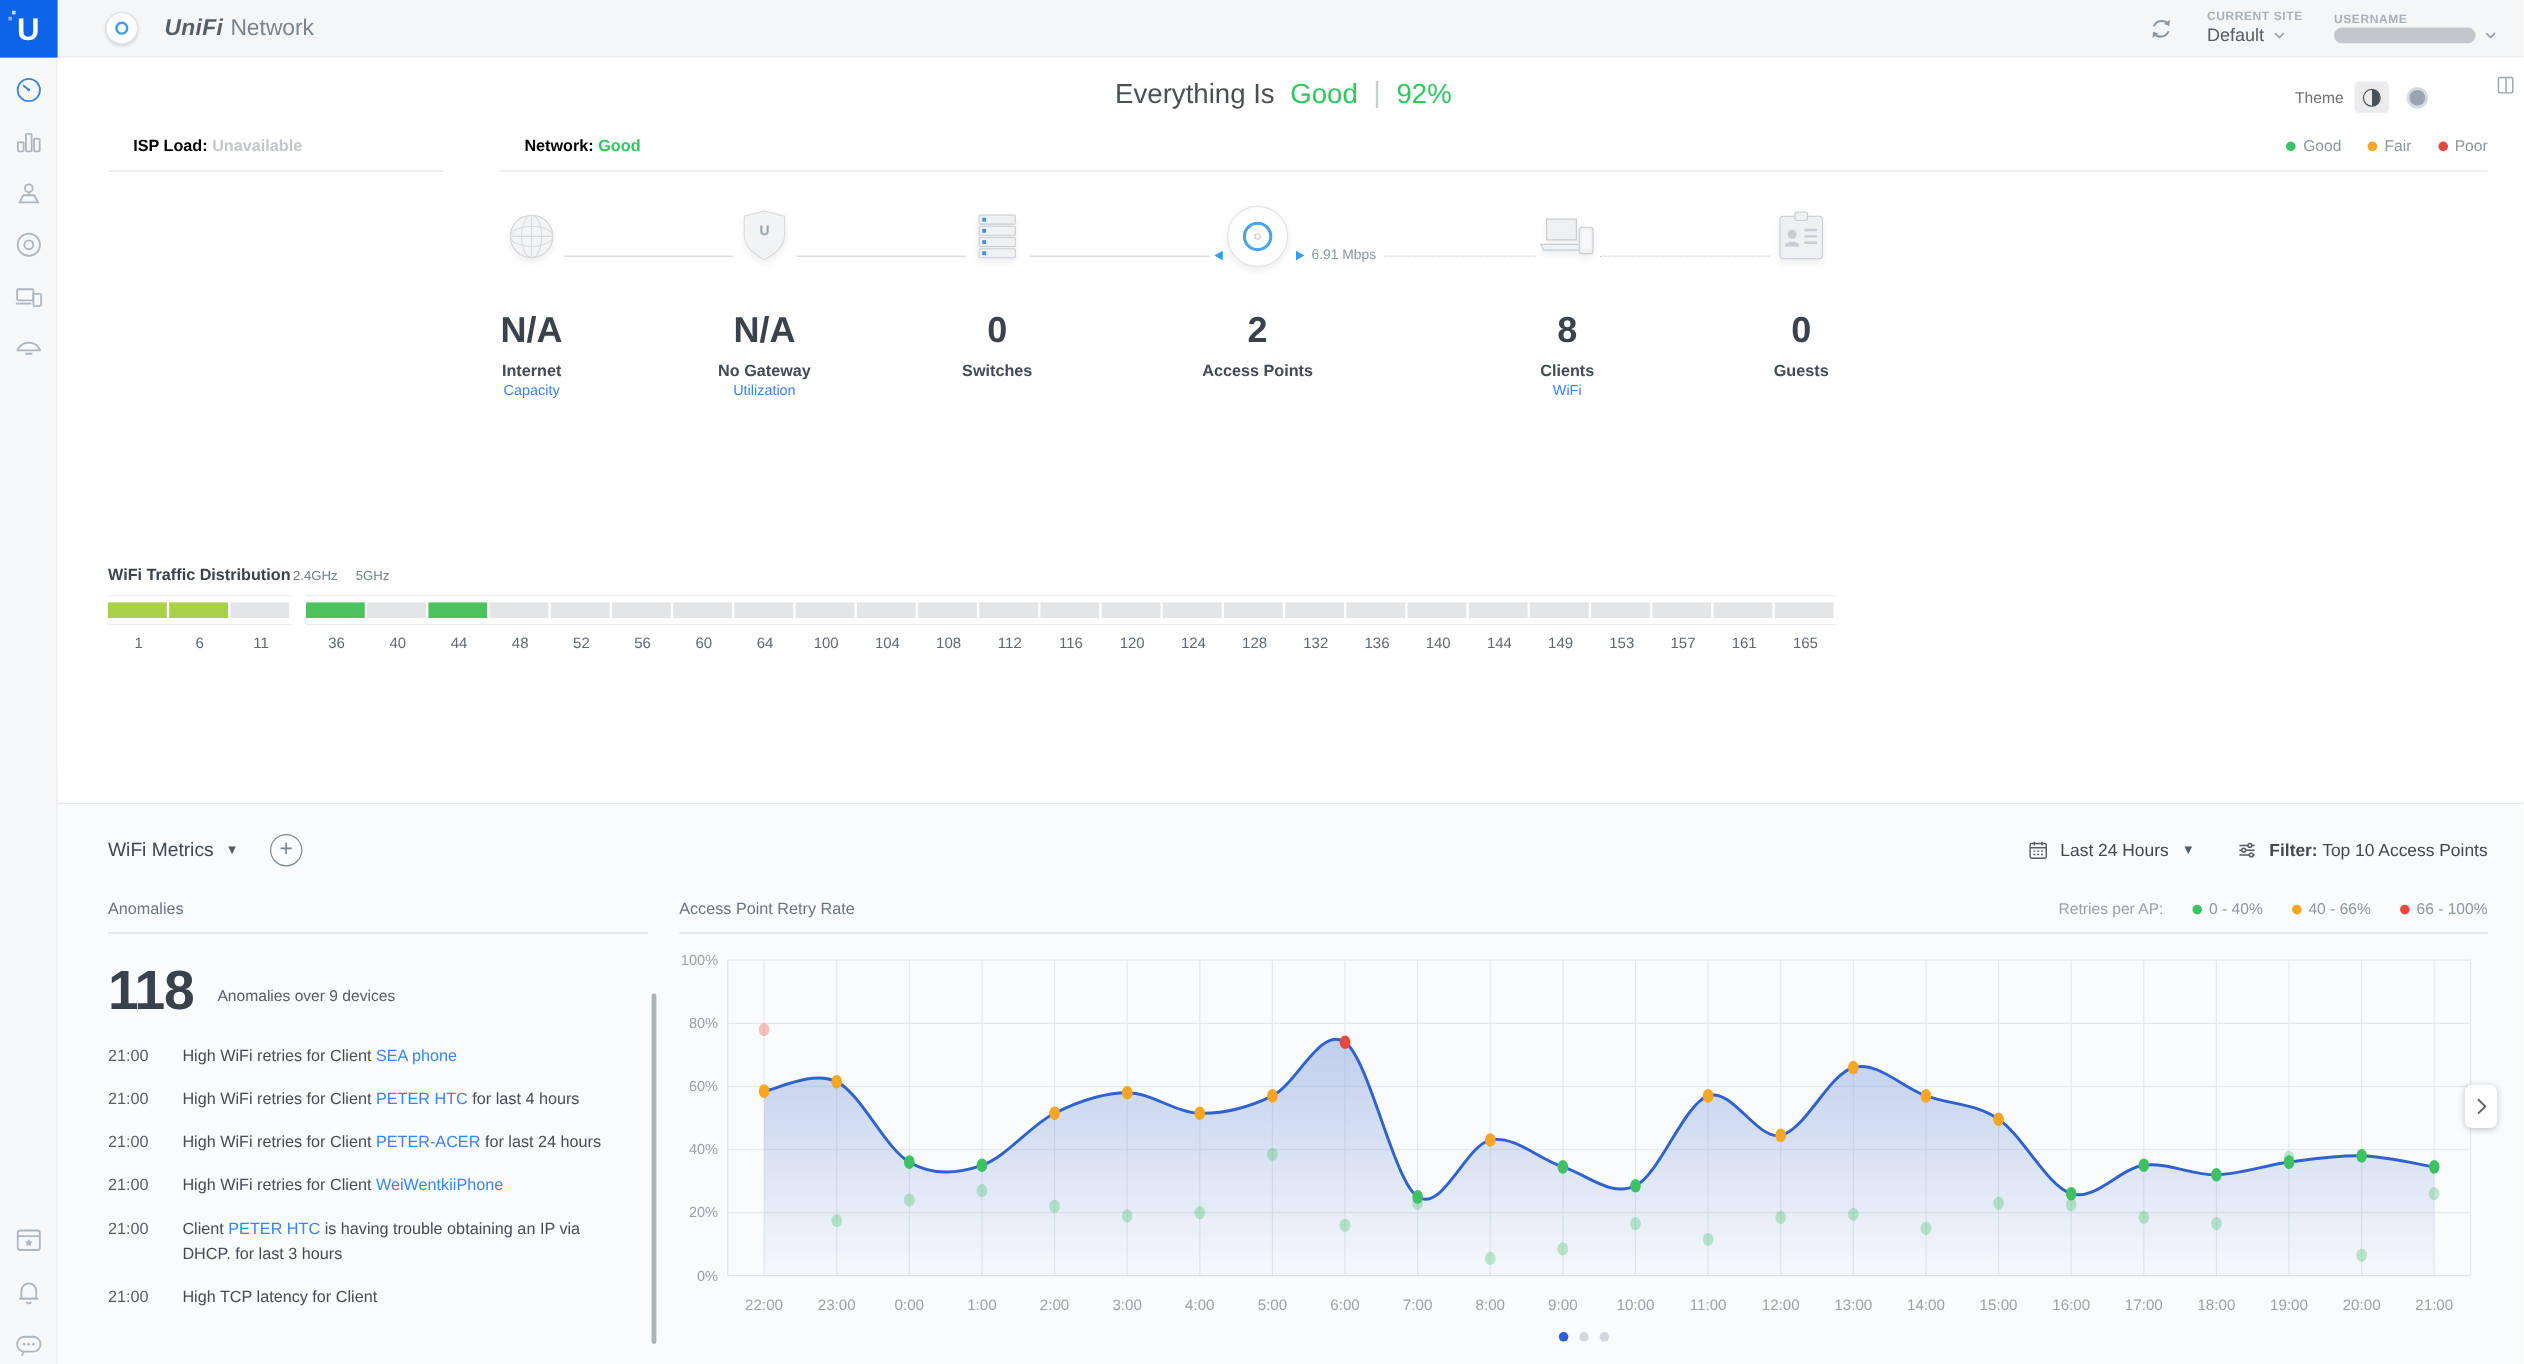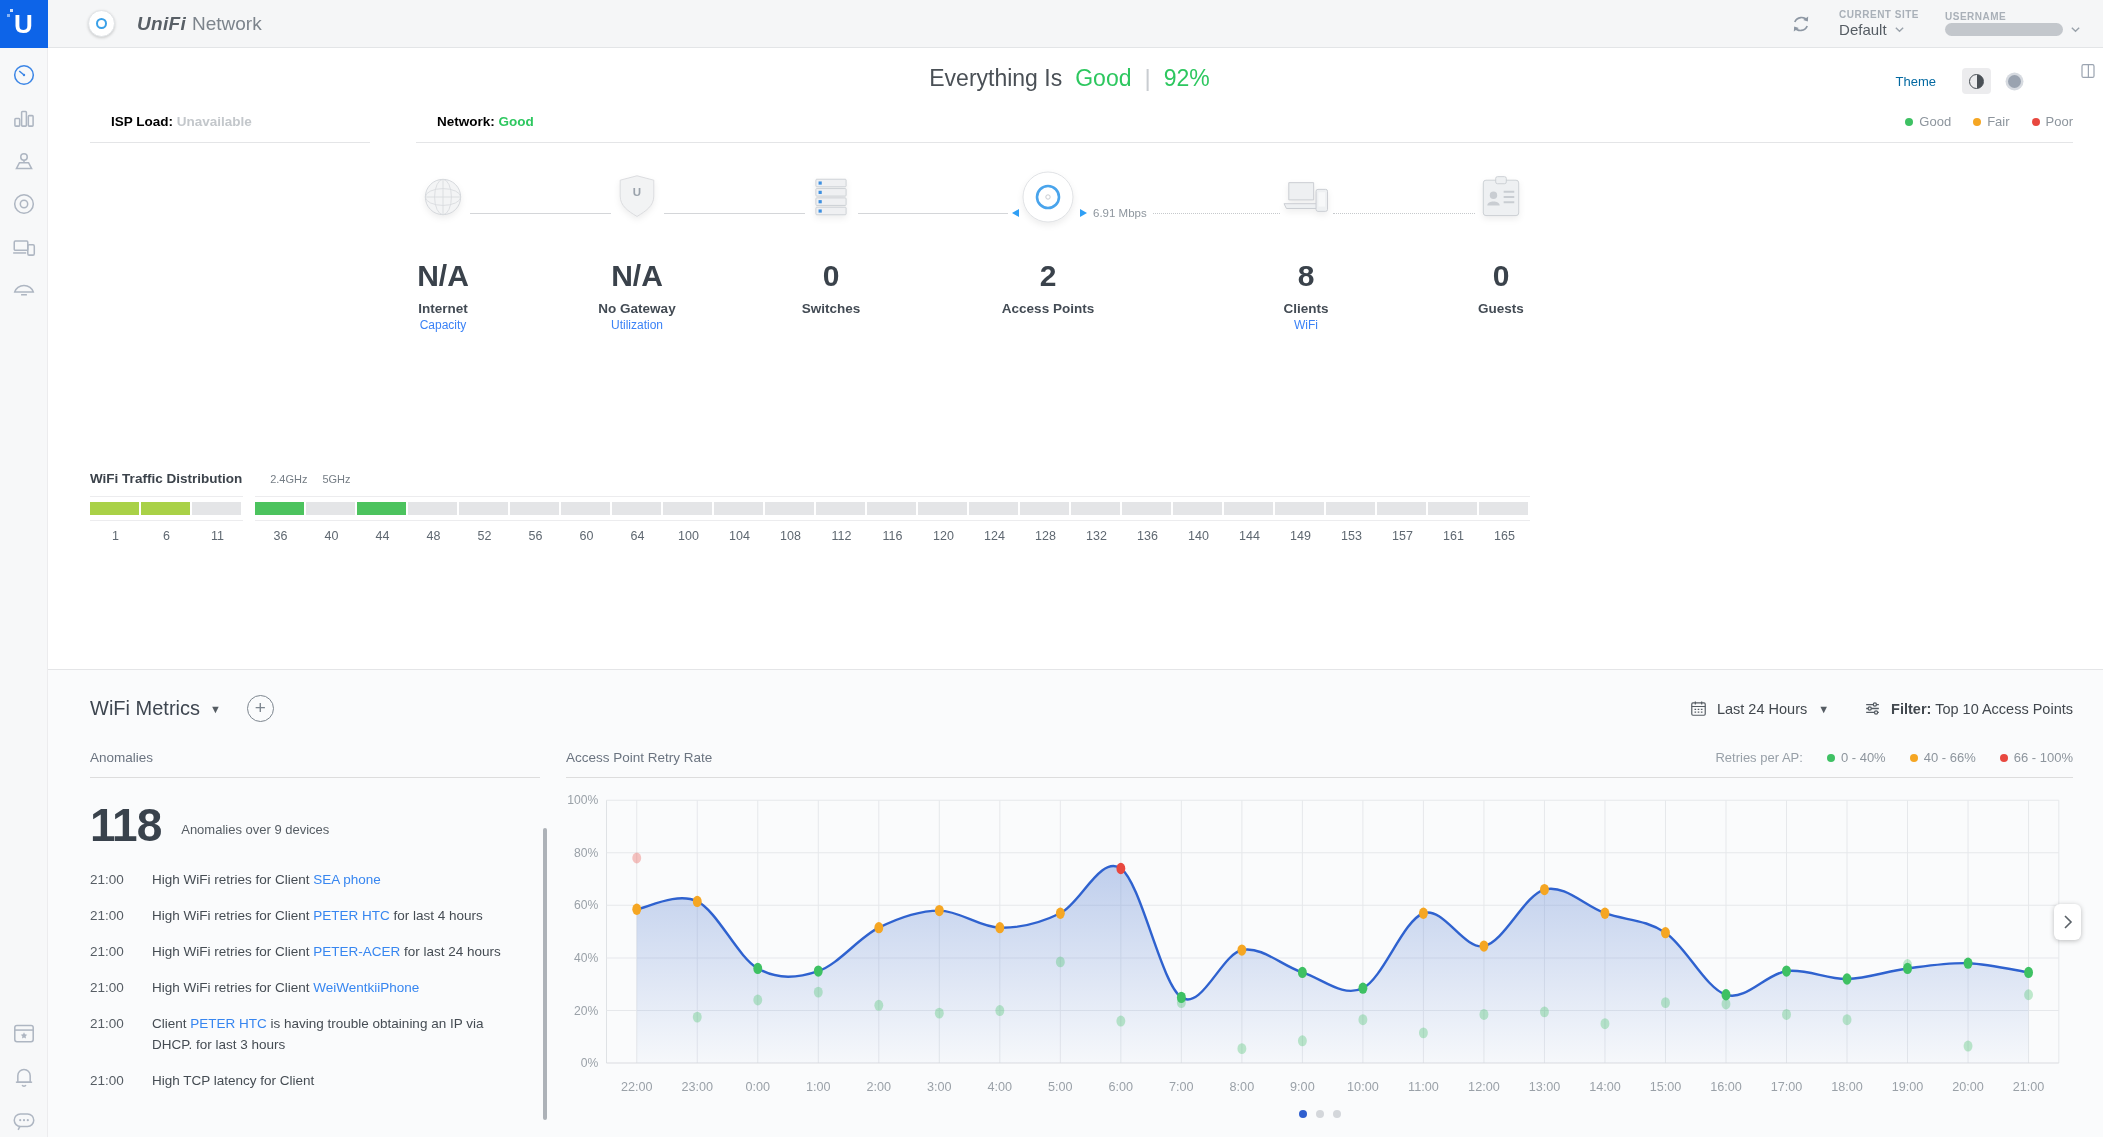--- a/index.html
+++ b/index.html
@@ -39,21 +39,21 @@
 
   
   .content { height:597px; position:relative; background:#fff; }
   .status-row { height:62px; position:relative; }
   .status-center { position:absolute; left:0; right:12px; top:16px; display:flex; justify-content:center;
     align-items:center; gap:13px; font-size:23px; }
   .status-center .pre { color:#4a5056; }
   .status-center .ok { color:#2dc75f; }
   .status-center .sep { color:#c9cdd1; font-weight:300; font-size:24px;}
   .theme-ctrl { position:absolute; right:74px; top:20px; display:flex; align-items:center; gap:9px;}
-  .theme-ctrl .tl { font-size:13px; color:#0369a1; margin-right:17px;}
+  .theme-ctrl .tl { font-size:13px; color:#737373; margin-right:0;}
   .tgl { width:29px; height:26px; border-radius:4px; display:flex; align-items:center; justify-content:center; cursor:pointer;}
   .tgl.sel { background:#ececee; }
   .half-circle { width:15px; height:15px; border-radius:50%; border:1.6px solid #4a5056;
     background:linear-gradient(90deg, transparent 50%, #4a5056 50%); }
   .full-circle { width:13px; height:13px; border-radius:50%; background:#9aa3b0; box-shadow:0 0 0 2.5px #d6dae0;}
   .panel-ic { position:absolute; right:6px; top:13px; color:#9aa3b0; cursor:pointer; width:18px; height:20px;}
 
   
   .meters-row { display:flex; margin:4px 30px 0 42px; gap:46px; }
   .m-col { border-bottom:1px solid #e4e5e7; padding-bottom:13px; font-size:13.5px; }
@@ -85,33 +85,33 @@
   .c1{left:380px; width:141px;} .c2{left:574px; width:141px;} .c3{left:768px; width:150px;}
   .c4{left:1063px; width:127px;} .c5{left:1243px; width:142px;}
   .arr { position:absolute; top:60px; width:0; height:0; border-top:4.5px solid transparent; border-bottom:4.5px solid transparent;}
   .arr-l { left:922px; border-right:7px solid #2f9ff5; }
   .arr-r { left:990px; border-left:7px solid #2f9ff5; }
   .thr-label { position:absolute; left:1003px; top:58px; font-size:11.5px; color:#8d959d; }
 
   
   .wifi-traffic { margin:26px 30px 0 42px; }
   .wt-head { display:flex; align-items:baseline; height:20px;}
-  .wt-head .t { font-size:13.5px; font-weight:bold; color:#3c434b; margin-right:28px;}
+  .wt-head .t { font-size:13.5px; font-weight:bold; color:#3c434b; margin-right:2px;}
   .wt-head .bl { font-size:11px; color:#757d85; margin-right:15px;}
   .wt-bands { display:flex; gap:12px; margin-top:5px;}
   .band-bar { border-top:1px solid #ececee; border-bottom:1px solid #ececee; padding:5px 0; display:flex;}
   .cell { width:49px; height:13px; background:#e4e5e7; margin-right:2px;}
   .cell:last-child{ margin-right:0;}
   .band-labels { display:flex; margin-top:8px;}
   .ch-lab { width:51px; text-align:center; font-size:12.5px; color:#5f6871;}
 
   
   .metrics { flex:1; margin-top:24px; background:#fafbfc; border-top:1px solid #e4e5e7; overflow:hidden;}
   .m-head { display:flex; align-items:center; padding:25px 30px 0 42px;}
-  .m-head .title { font-size:20px; color:#3e4650; }
+  .m-head .title { font-size:16px; color:#3e4650; }
   .m-head .caret { font-size:11px; color:#555c63; margin-left:10px; cursor:pointer;}
   .plus-btn { width:27px; height:27px; border:1.4px solid #7d868f; border-radius:50%; margin-left:26px;
     color:#7d868f; font-size:19px; line-height:23px; text-align:center; cursor:pointer; font-weight:300;}
   .m-head-right { margin-left:auto; display:flex; align-items:center; gap:34px; font-size:14.5px; color:#42484e;}
   .hr-item { display:flex; align-items:center; gap:9px; cursor:pointer;}
   .hr-item svg { width:19px; height:19px; color:#555c63;}
   .hr-item .caret{ margin-left:2px;}
   .hr-item .b { font-weight:bold;}
   .m-body { display:flex; padding:28px 30px 0 42px; }
 

